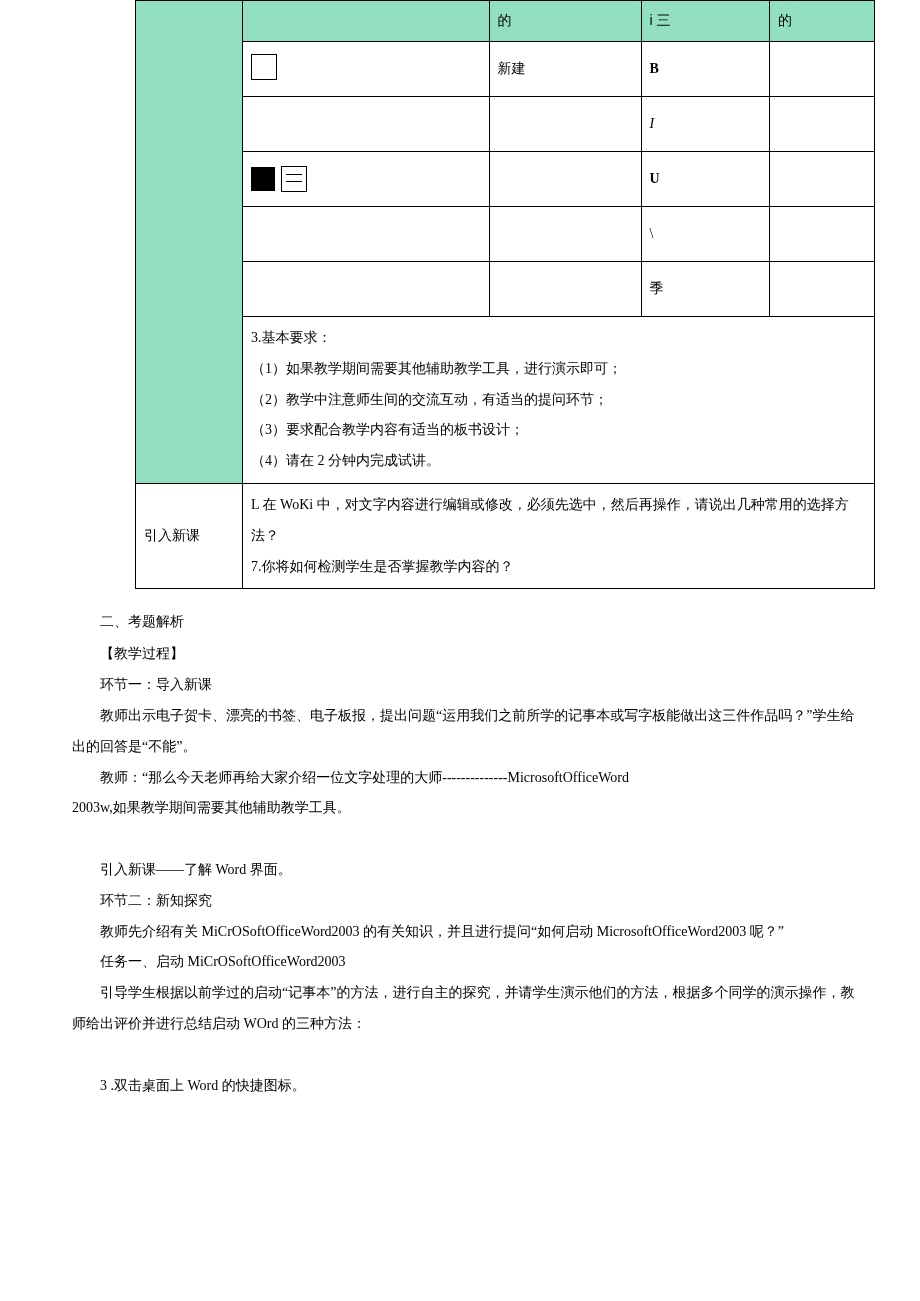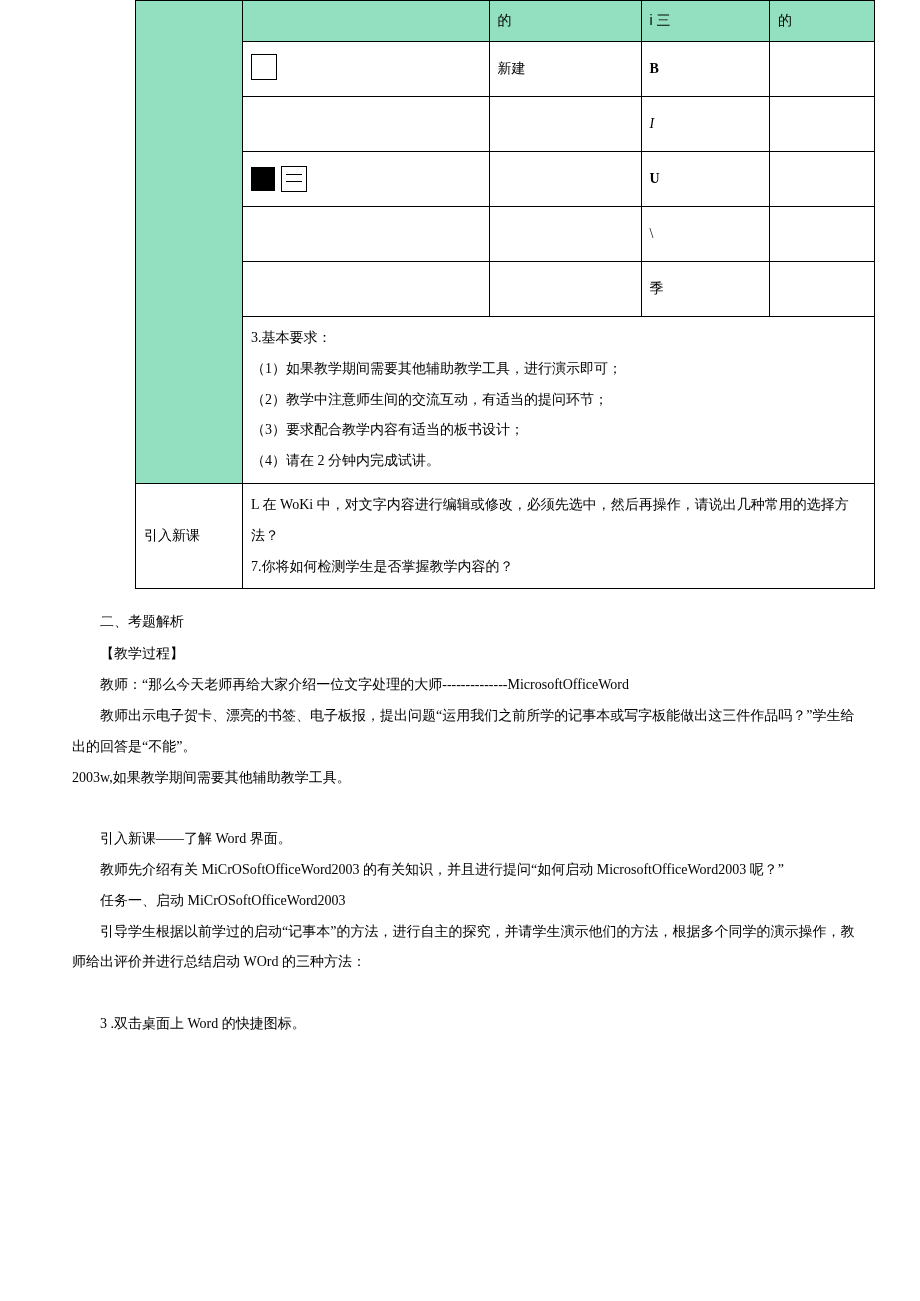--- a/index.html
+++ b/index.html
@@ -160,25 +160,27 @@
         <div>7.你将如何检测学生是否掌握教学内容的？</div>
       </td>
     </tr>
   </tbody>
     </table>
 
   <div class="section-title">二、考题解析</div>
 
   <div class="body-text">
     <p>【教学过程】</p>
+    <p>环节一：导入新课</p>
+    <p>教师出示电子贺卡、漂亮的书签、电子板报，提出问题“运用我们之前所学的记事本或写字板能做出这三件作品吗？”学生给出的回答是“不能”。</p>
     <p>教师：“那么今天老师再给大家介绍一位文字处理的大师--------------MicrosoftOfficeWord</p>
-    <p>教师出示电子贺卡、漂亮的书签、电子板报，提出问题“运用我们之前所学的记事本或写字板能做出这三件作品吗？”学生给出的回答是“不能”。</p>
     <p class="no-indent">2003w,如果教学期间需要其他辅助教学工具。</p>
     <br>
     <p>引入新课——了解 Word 界面。</p>
+    <p>环节二：新知探究</p>
     <p>教师先介绍有关 MiCrOSoftOfficeWord2003 的有关知识，并且进行提问“如何启动 MicrosoftOfficeWord2003 呢？”</p>
     <p>任务一、启动 MiCrOSoftOfficeWord2003</p>
     <p>引导学生根据以前学过的启动“记事本”的方法，进行自主的探究，并请学生演示他们的方法，根据多个同学的演示操作，教师给出评价并进行总结启动 WOrd 的三种方法：</p>
     <br>
     <p>3 .双击桌面上 Word 的快捷图标。</p>
   </div>
 
 </div>
 
 </body></html>

